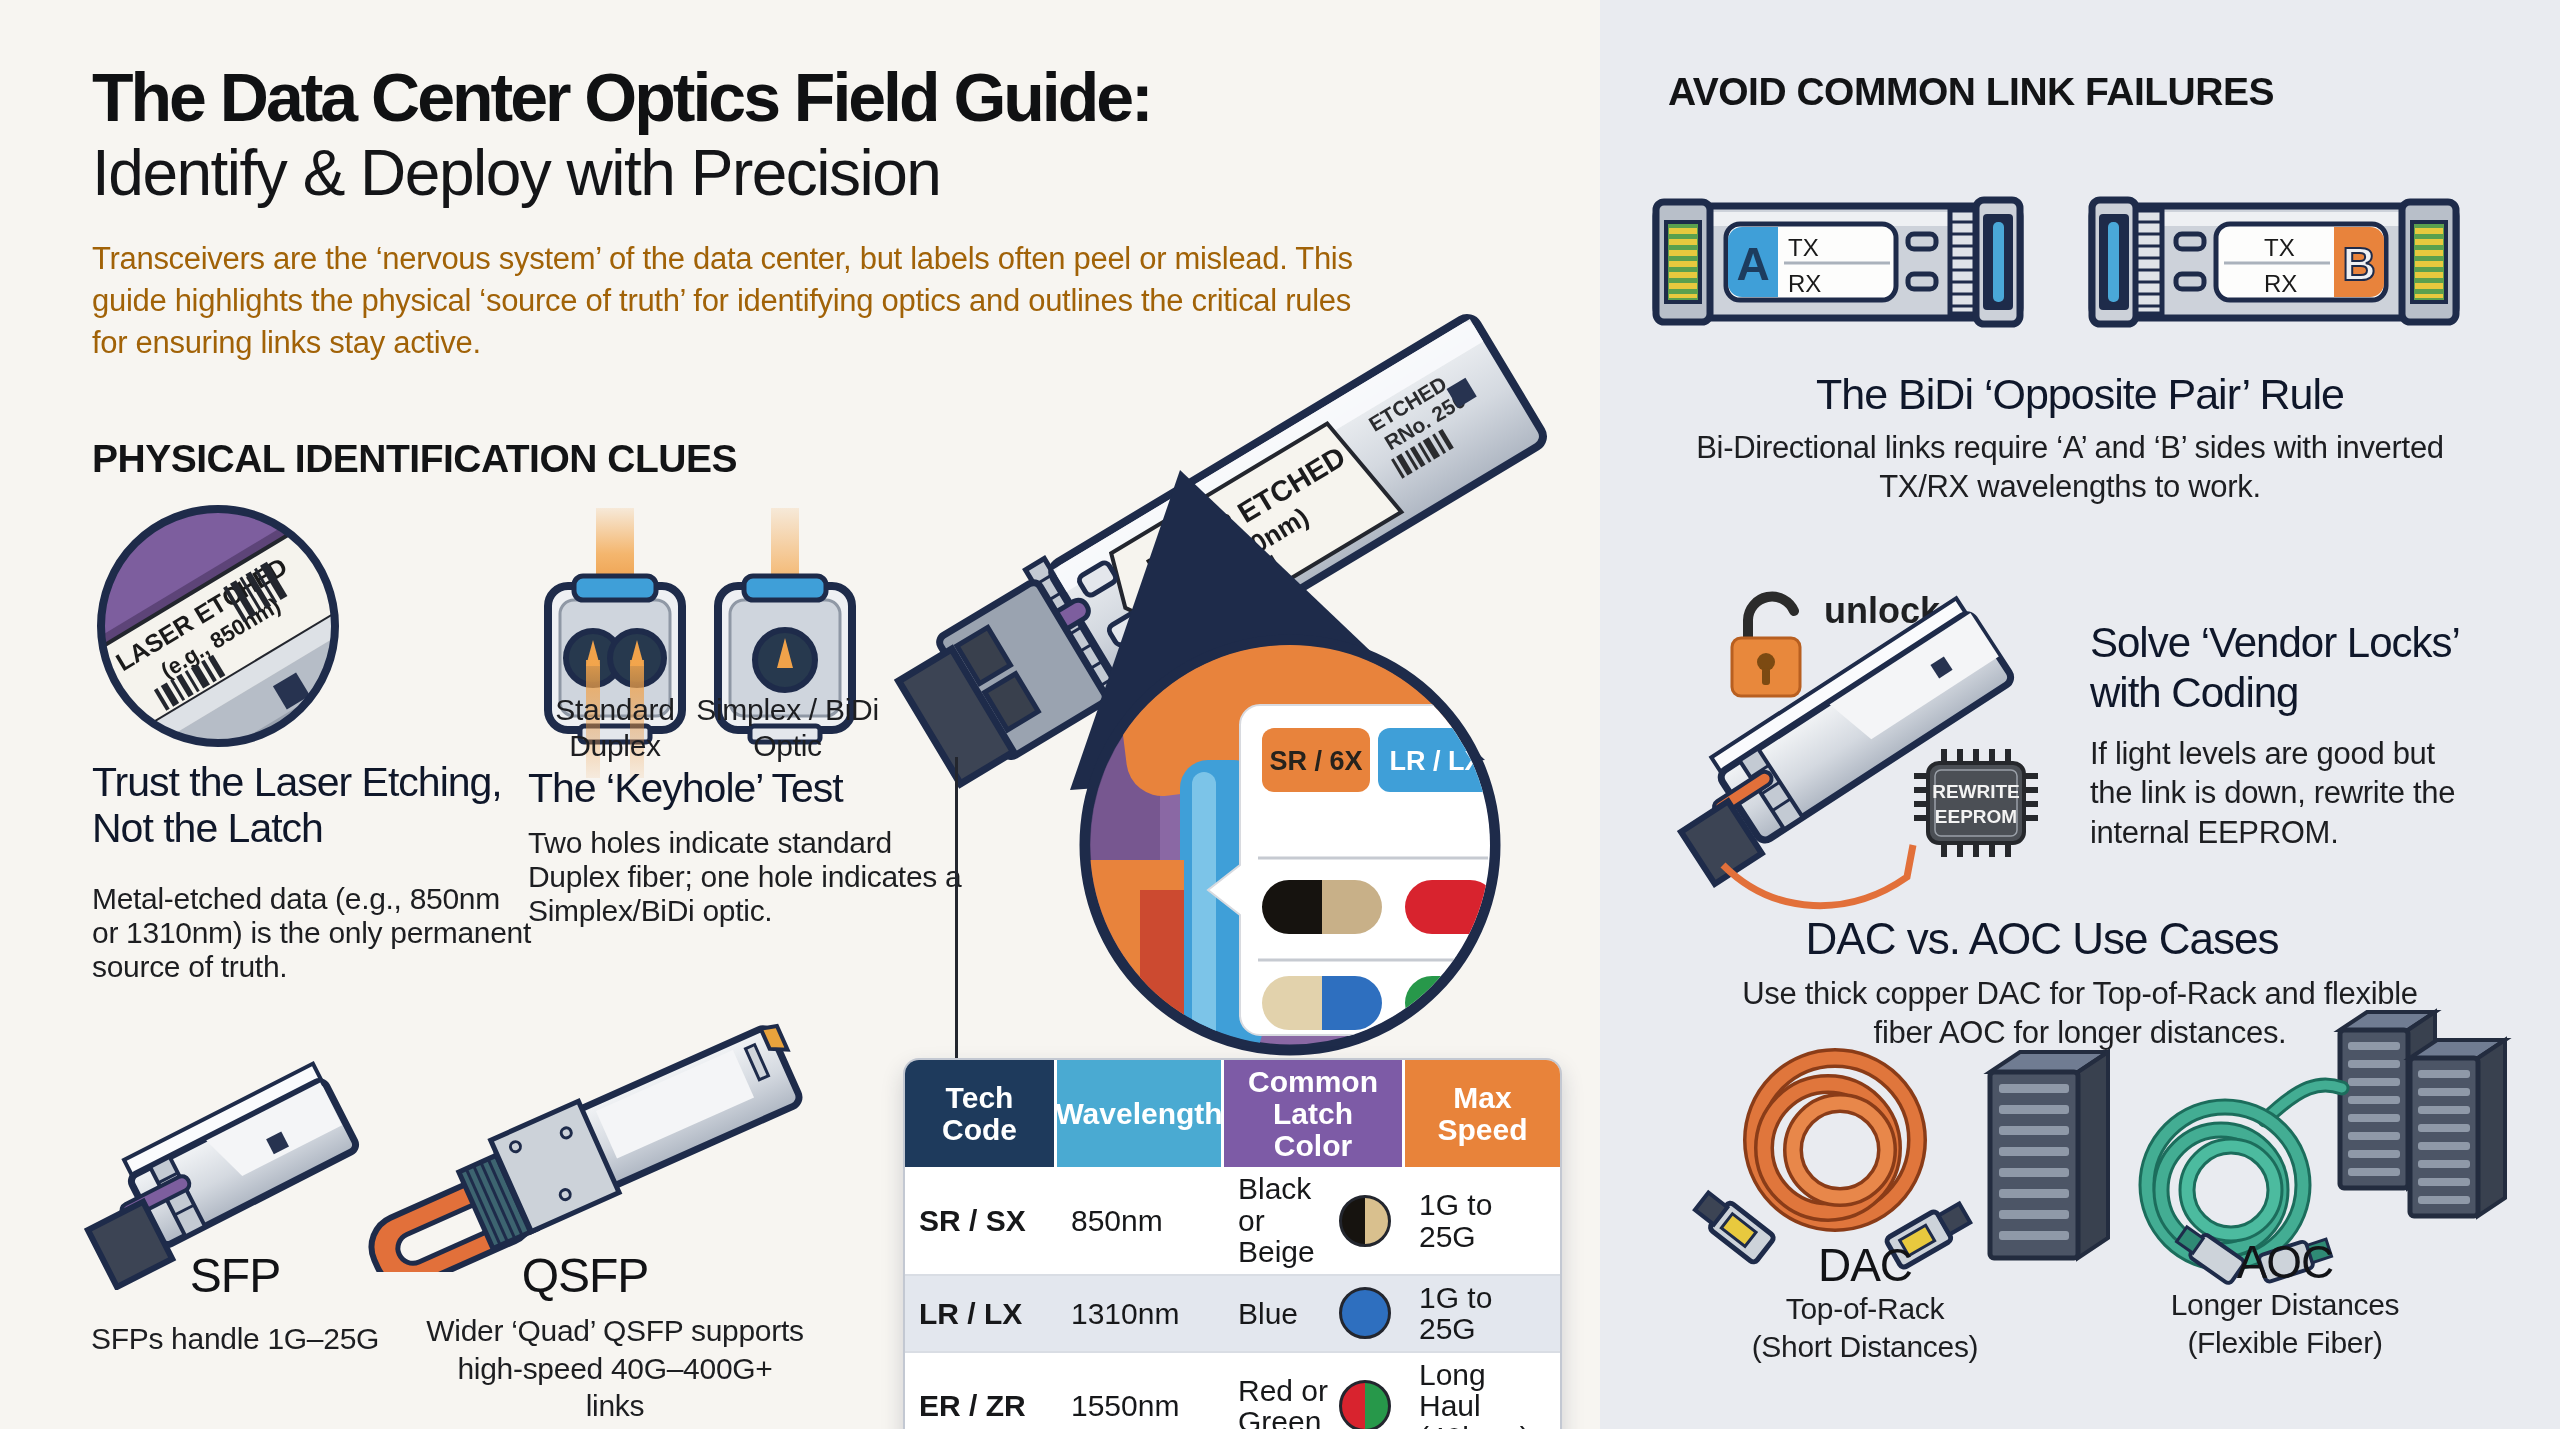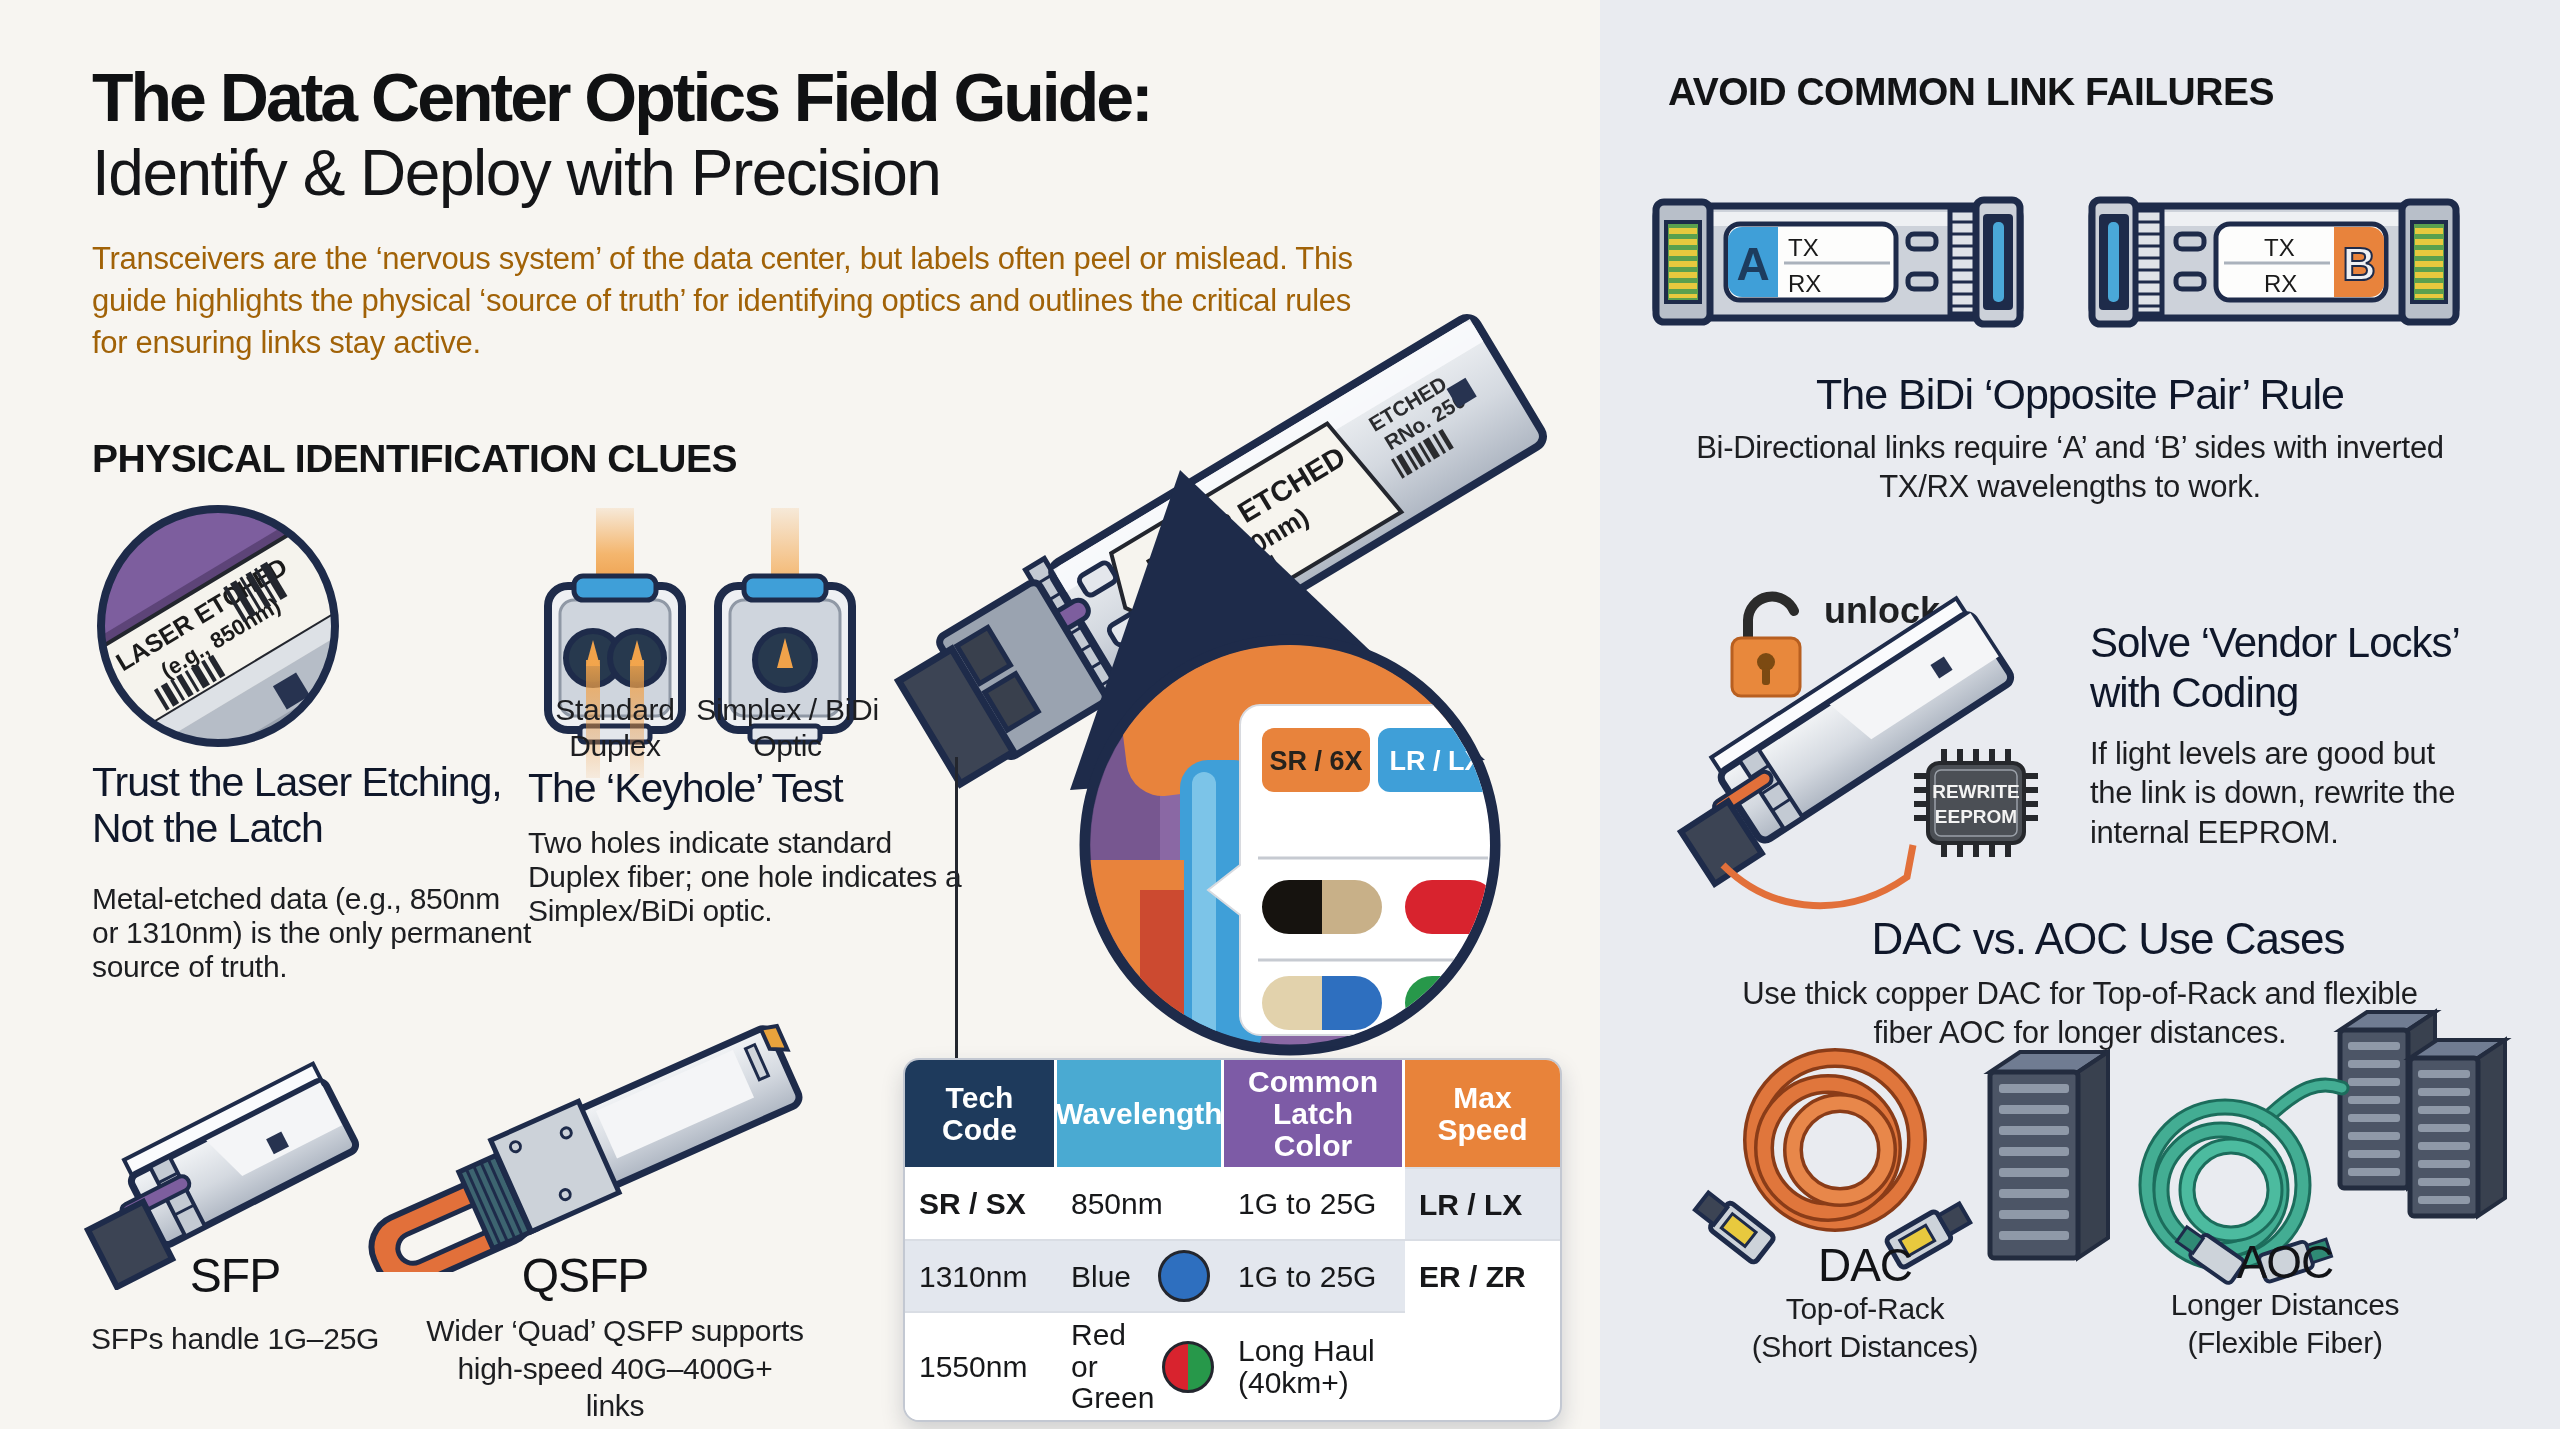--- a/index.html
+++ b/index.html
@@ -280,20 +280,24 @@
 
   <div class="table-card">
     <div class="table-grid">
       <div class="th th0">Tech Code</div>
       <div class="th th1">Wavelength</div>
       <div class="th th2">Common Latch Color</div>
       <div class="th th3">Max Speed</div>
 
       <div class="td tech" style="border-top:none">SR / SX</div>
       <div class="td" style="border-top:none">850nm</div>
+      <div class="td latch" style="border-top:none">
+        <span>Black or Beige</span>
+        <span class="swatch sw-black-beige"></span>
+      </div>
       <div class="td" style="border-top:none">1G to 25G</div>
 
       <div class="td alt tech">LR / LX</div>
       <div class="td alt">1310nm</div>
       <div class="td alt latch">
         <span>Blue</span>
         <span class="swatch sw-blue"></span>
       </div>
       <div class="td alt">1G to 25G</div>
 
@@ -434,21 +438,21 @@
       <rect x="283" y="208" width="96" height="80" rx="11" fill="#4b4f55" stroke="#26282c" stroke-width="4"></rect>
       <rect x="290" y="215" width="82" height="66" rx="6" fill="none" stroke="#9aa0a8" stroke-width="1.5"></rect>
       <text x="331" y="243" text-anchor="middle" font-size="19" font-weight="700" fill="#f3f3f3">REWRITE</text>
       <text x="331" y="268" text-anchor="middle" font-size="19" font-weight="700" fill="#f3f3f3">EEPROM</text>
     </g>
   </svg>
 
   <div class="abs h-sub" style="left:2090px;top:618px;width:380px;font-size:42px;line-height:1.2;">Solve ‘Vendor Locks’ with Coding</div>
   <div class="abs body-text body-loose" style="left:2090px;top:734px;width:390px;font-size:31px;">If light levels are good but the link is down, rewrite the internal EEPROM.</div>
 
-  <div class="abs h-sub center" style="left:1688px;top:914px;width:840px;font-size:44px;">DAC vs. AOC Use Cases</div>
+  <div class="abs h-sub center" style="left:1622px;top:914px;width:840px;font-size:44px;">DAC vs. AOC Use Cases</div>
   <div class="abs body-text body-loose center" style="left:1730px;top:974px;width:700px;font-size:31px;">Use thick copper DAC for Top-of-Rack and flexible fiber AOC for longer distances.</div>
 
   <svg class="abs" style="left:1650px;top:1040px;" width="460" height="240" viewBox="0 0 460 240">
     <g>
       <polygon points="340,32 370,12 458,12 428,32" fill="#707c92" stroke="#232c3f" stroke-width="4"></polygon>
       <polygon points="428,32 458,12 458,198 428,218" fill="#39414f" stroke="#232c3f" stroke-width="4"></polygon>
       <rect x="340" y="32" width="88" height="186" rx="4" fill="#4c5566" stroke="#232c3f" stroke-width="5"></rect>
       <g fill="#97a1b0" opacity="0.9">
         <rect x="349" y="44" width="70" height="9" rx="3"></rect>
           <rect x="349" y="65" width="70" height="9" rx="3"></rect>

